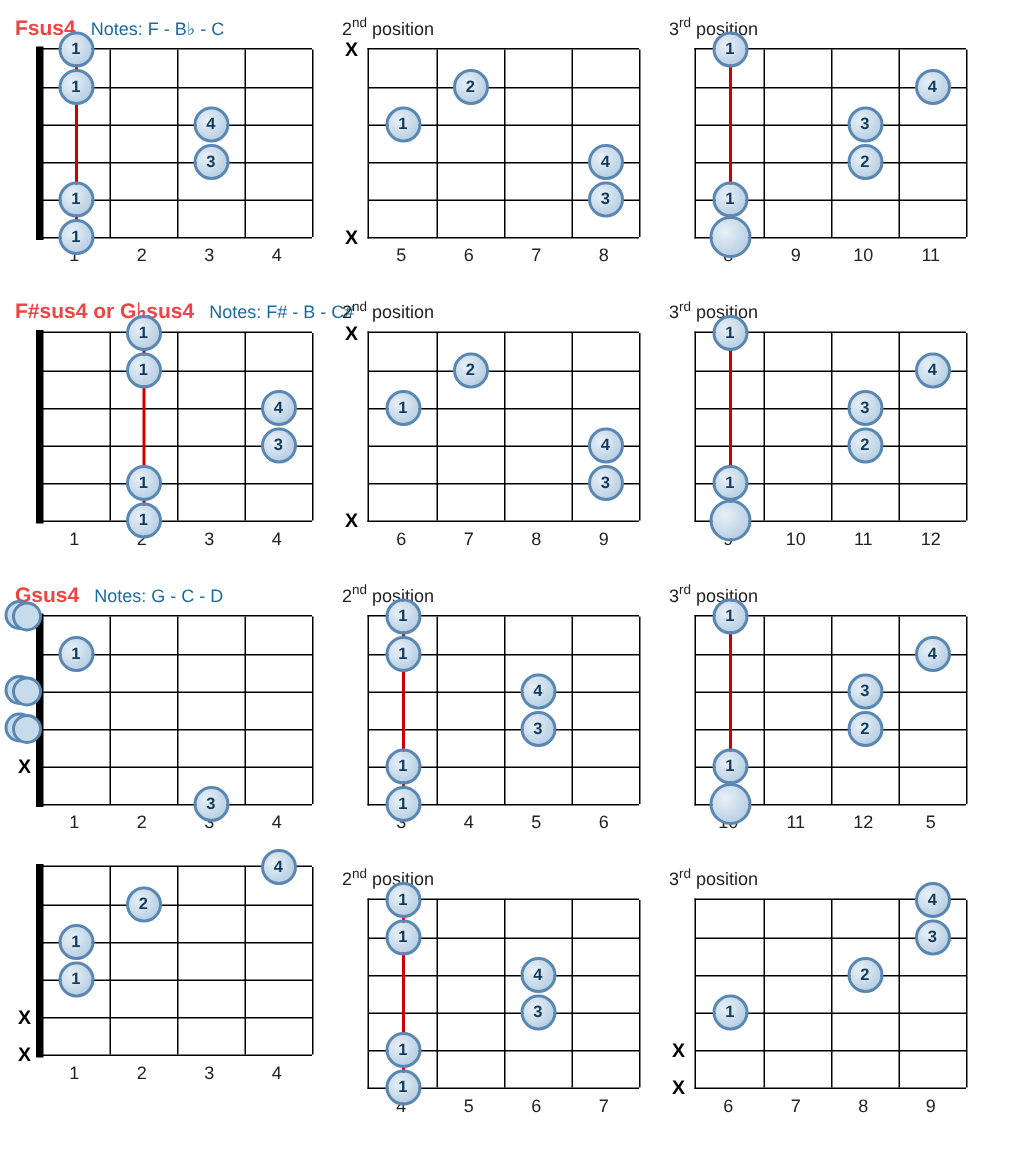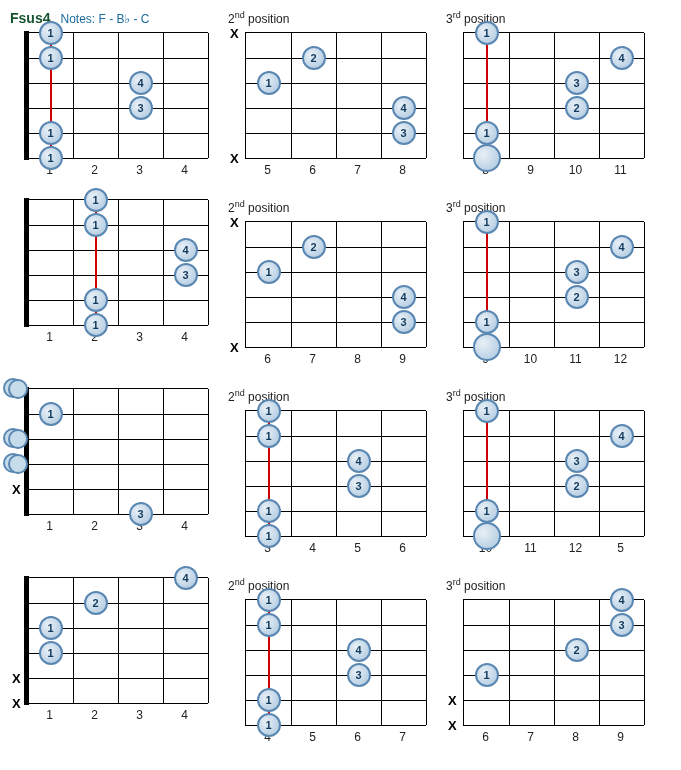--- a/index.html
+++ b/index.html
@@ -1,19 +1,19 @@
 <!DOCTYPE html>
 <html><head>
 <meta charset="utf-8">
 <style>
   body { font-family: Arial, Helvetica, sans-serif; font-size: 12px; color:#222; background:#fff; margin:0; padding:10px; }
   .row { display:flex; gap:18px; margin-bottom:22px; }
   .col { width:200px; }
   .title-line { height:18px; display:flex; align-items:baseline; gap:10px; white-space:nowrap; margin-bottom:4px; }
-  .chord-name { font-weight:bold; font-size:14px; color:#14532d; }
+  .chord-name { font-weight:bold; font-size:14px; color:#ef4444; }
   .notes { color:#1a6b9f; font-size:12px; }
   .pos-label { font-size:12px; }
   .pos-label sup { font-size:9px; }
   .diagram-wrap { position:relative; width:200px; }
   .fret-labels { display:flex; margin-top:4px; padding-left:17px; }
   .fret-labels span { width:45px; text-align:center; font-size:12px; }
   .grid { position:relative; width:180px; height:125px; margin-left:17px; border:1px solid #000; border-right:none; background:#fff; }
   .grid .hline { position:absolute; left:0; right:0; height:1px; background:#000; }
   .grid .vline { position:absolute; top:0; bottom:0; width:1px; background:#000; }
   .grid .nut { position:absolute; left:-4px; top:-2px; width:5px; height:129px; background:#000; }
@@ -115,20 +115,24 @@
         <div class="fret-labels">
           <span>8</span>
           <span>9</span>
           <span>10</span>
           <span>11</span>
         </div>
       </div>
     </div>
     <div class="row">
       <div class="col">
+        <div class="title-line">
+          <span class="chord-name">F#sus4 or G♭sus4</span>
+          <span class="notes">Notes:  F# - B - C#</span>
+        </div>
         <div class="diagram-wrap">
           <div class="grid">
             <div class="hline" style="top: 25px;"></div>
             <div class="hline" style="top: 50px;"></div>
             <div class="hline" style="top: 75px;"></div>
             <div class="hline" style="top: 100px;"></div>
             <div class="vline" style="left: 45px;"></div>
             <div class="vline" style="left: 90px;"></div>
             <div class="vline" style="left: 135px;"></div>
             <div class="vline" style="left: 180px;"></div>
@@ -204,20 +208,24 @@
         <div class="fret-labels">
           <span>9</span>
           <span>10</span>
           <span>11</span>
           <span>12</span>
         </div>
       </div>
     </div>
     <div class="row">
       <div class="col">
+        <div class="title-line">
+          <span class="chord-name">Gsus4</span>
+          <span class="notes">Notes:  G - C - D</span>
+        </div>
         <div class="diagram-wrap">
           <div class="open" style="left: 17px; top: 0px; transform: translate(-120%, -50%);"></div>
           <div class="open" style="left: 17px; top: 50px; transform: translate(-120%, -50%);"></div>
           <div class="open" style="left: 17px; top: 75px; transform: translate(-120%, -50%);"></div>
           <div class="grid">
             <div class="hline" style="top: 25px;"></div>
             <div class="hline" style="top: 50px;"></div>
             <div class="hline" style="top: 75px;"></div>
             <div class="hline" style="top: 100px;"></div>
             <div class="vline" style="left: 45px;"></div>

